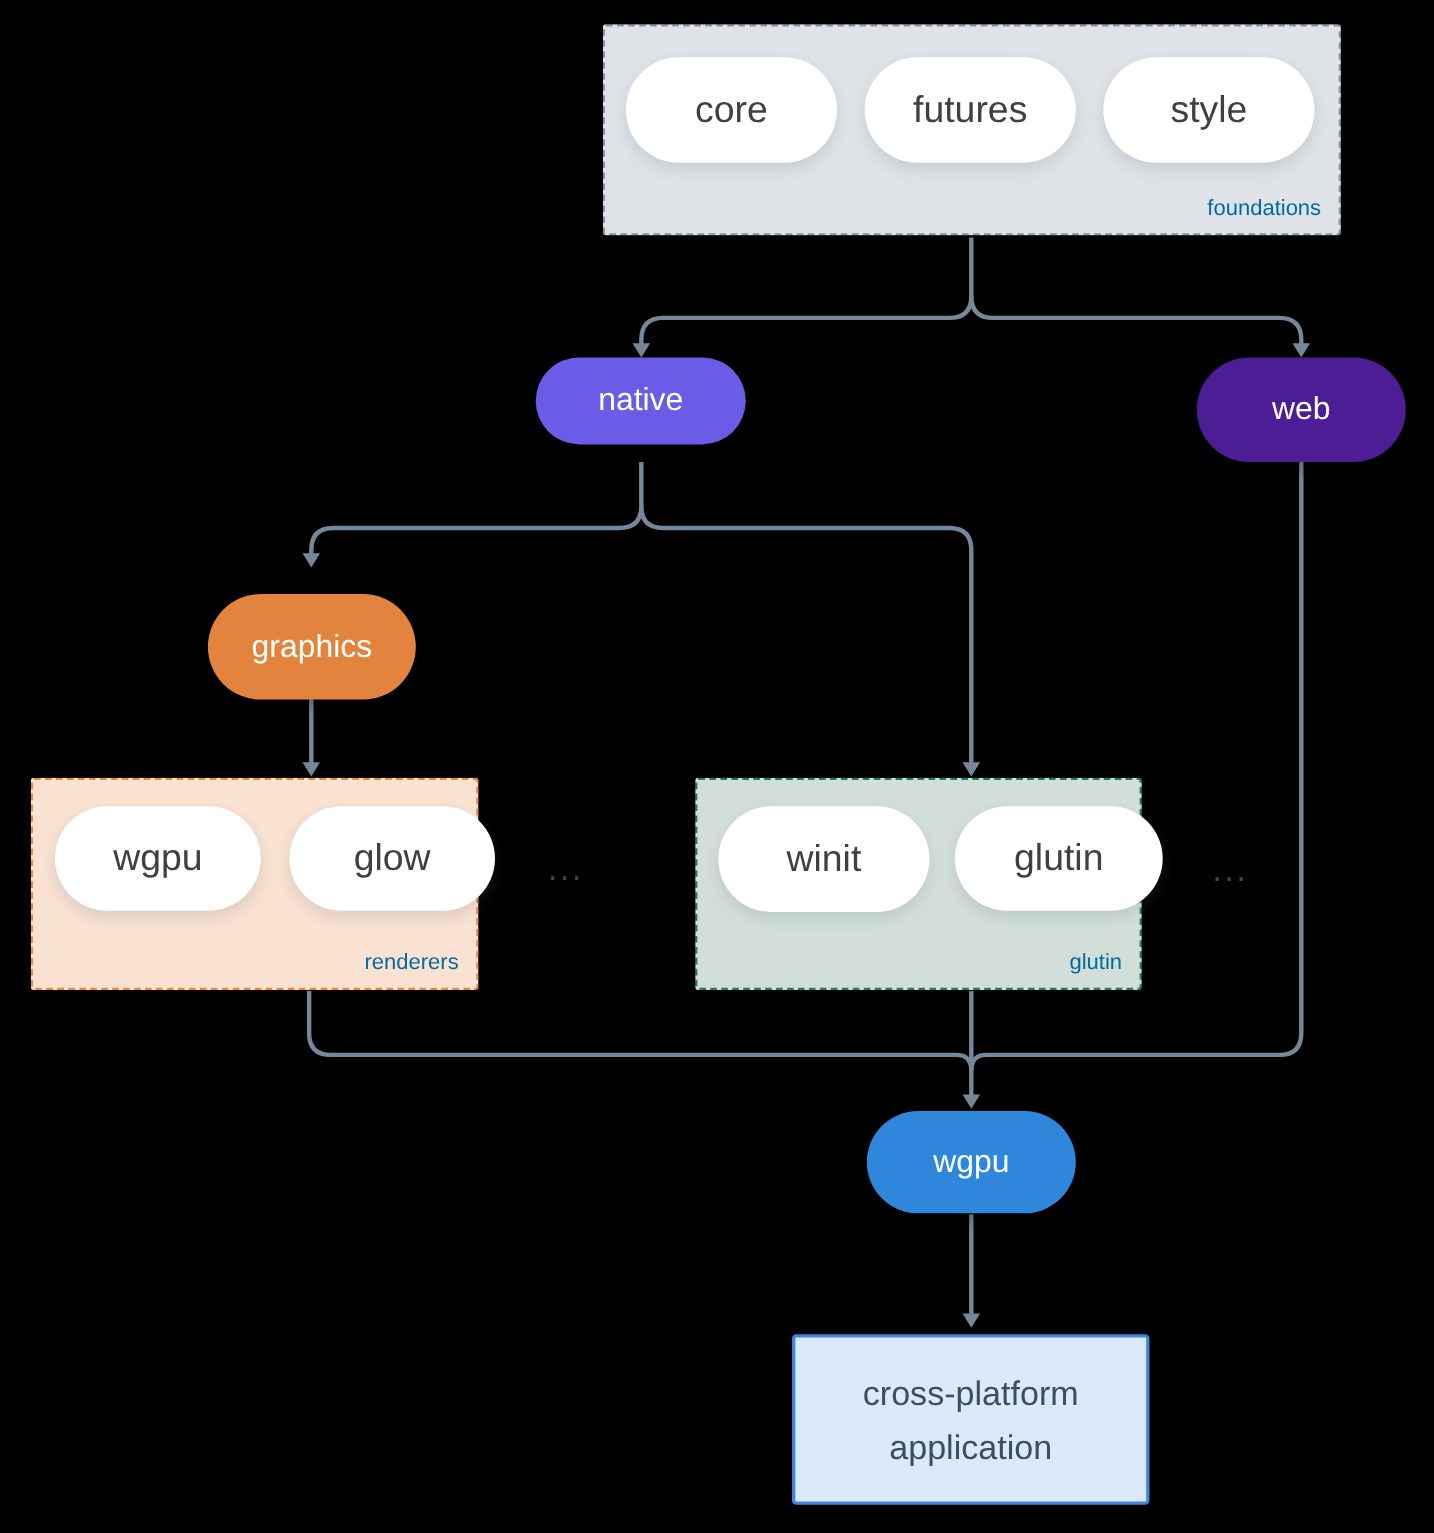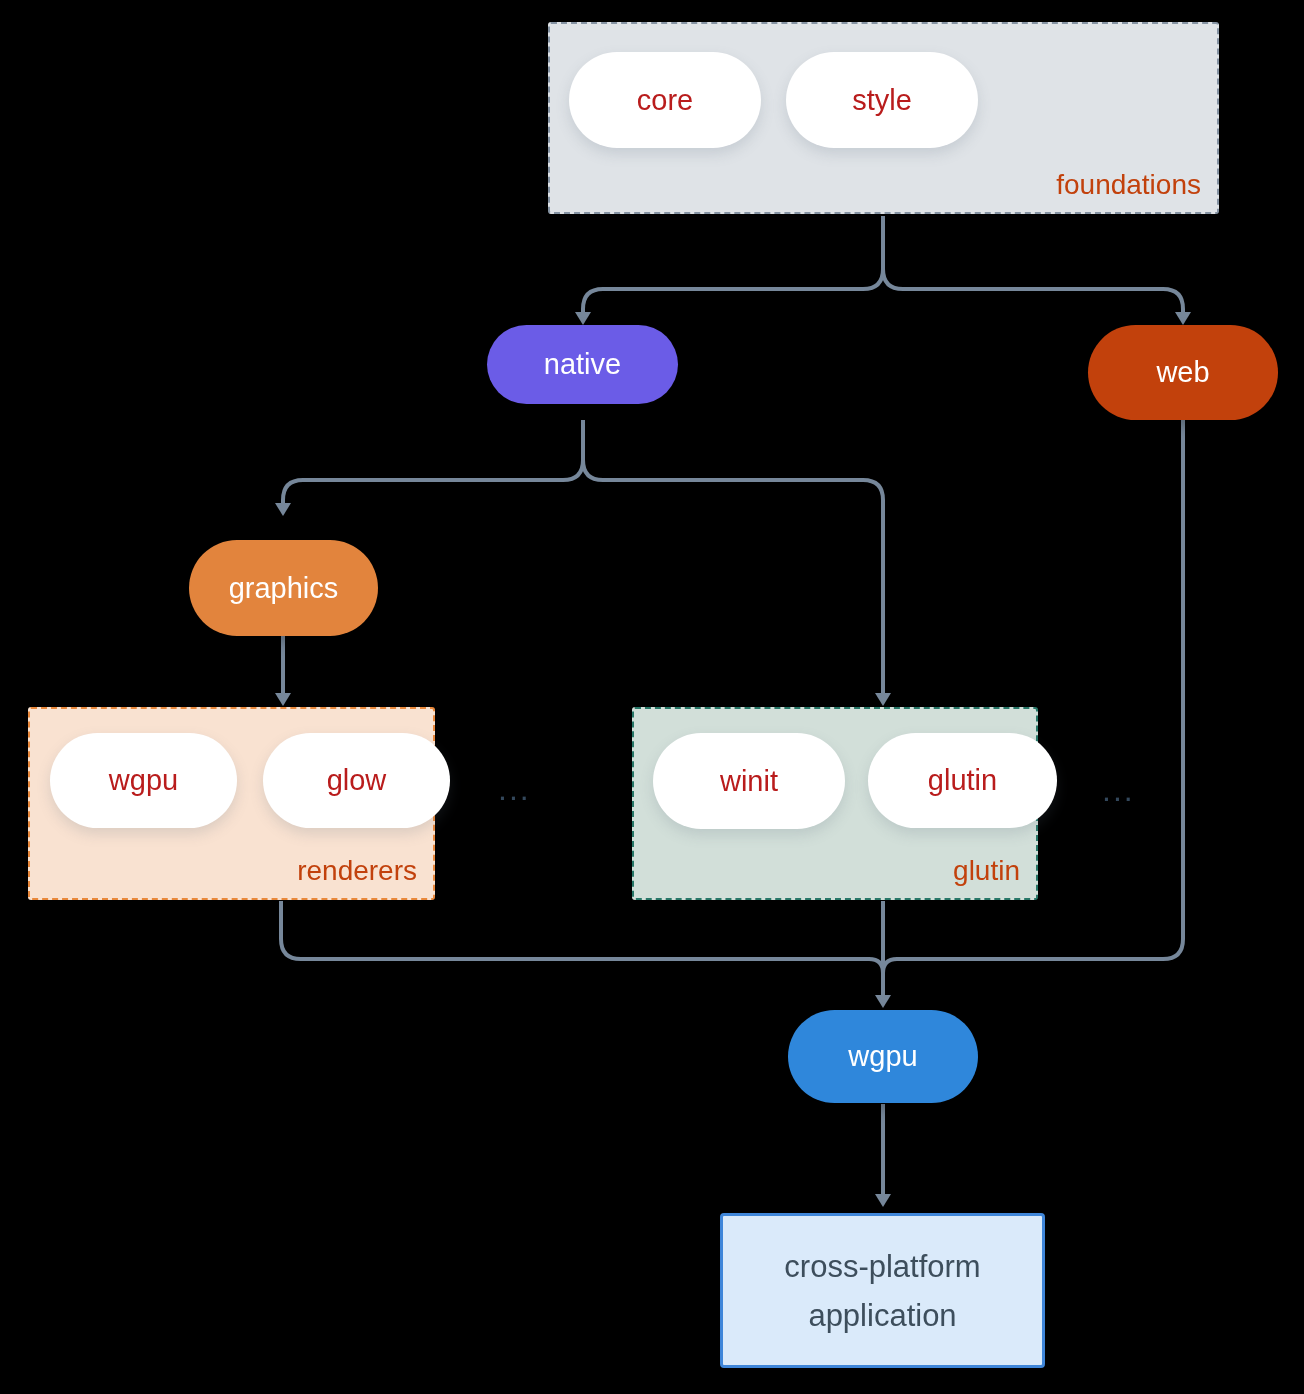--- a/index.html
+++ b/index.html
@@ -10,46 +10,46 @@
   svg.connectors { position:absolute; left:0; top:0; }
 
   
   .group { position:absolute; box-sizing:border-box; border-radius:3px; }
   .group-foundations { left:548px; top:22px; width:671px; height:192px;
     background:#dfe3e7; border:2px dashed #8593a3; }
   .group-renderers { left:28px; top:707px; width:407px; height:193px;
     background:#f9e2d1; border:2px dashed #e9883b; }
   .group-shells { left:632px; top:707px; width:406px; height:193px;
     background:#d2dfd9; border:2px dashed #277768; }
-  .glabel { position:absolute; right:16px; bottom:11px; font-size:28px; color:#c2410c; }
+  .glabel { position:absolute; right:16px; bottom:11px; font-size:20px; color:#0369a1; }
 
   .pill-row { display:flex; }
   .row-foundations { padding:28px 0 0 19px; gap:25px; }
   .row-renderers  { padding:24px 0 0 20px; gap:26px; }
   .row-shells     { padding:24px 0 0 19px; gap:23px; }
 
   .wpill {
     background:#ffffff; border-radius:48px; display:flex; align-items:center;
-    justify-content:center; font-size:29px; color:#b91c1c;
+    justify-content:center; font-size:34px; color:#404040;
     box-shadow:0 6px 14px rgba(90,105,120,.18); flex:0 0 auto;
   }
   .wpill.w192 { width:192px; height:96px; }
   .wpill.w187 { width:187px; height:95px; }
   .wpill.w189 { width:189px; height:95px; }
   .more { font-size:32px; color:#33485c; align-self:center; padding-top:18px;
           margin-left:22px; letter-spacing:2px; }
 
   
   .cpill {
     position:absolute; border-radius:48px; display:flex; align-items:center;
     justify-content:center; font-size:29px; color:#ffffff;
     box-shadow:0 6px 14px rgba(0,0,0,.25);
   }
   .node-native   { left:487px;  top:325px;  width:191px; height:79px; background:#6b5ce7; }
-  .node-web      { left:1088px; top:325px;  width:190px; height:95px; background:#c2410c; }
+  .node-web      { left:1088px; top:325px;  width:190px; height:95px; background:#4c1d95; }
   .node-graphics { left:189px;  top:540px;  width:189px; height:96px; background:#e2843d; }
   .node-iced     { left:788px;  top:1010px; width:190px; height:93px; background:#2f87db; }
 
   
   .appbox {
     position:absolute; left:720px; top:1213px; width:325px; height:155px;
     box-sizing:border-box; background:#daeafa; border:3px solid #3f86d9;
     border-radius:4px; display:flex; flex-direction:column; align-items:center;
     justify-content:center; font-size:31px; line-height:49px; color:#3d4e5c;
     text-align:right;
@@ -79,20 +79,21 @@
       <path d="M875 693 L891 693 L883 706 Z"></path>
       <path d="M275 693 L291 693 L283 706 Z"></path>
       <path d="M875 995 L891 995 L883 1008 Z"></path>
       <path d="M875 1194 L891 1194 L883 1207 Z"></path>
     </g>
   </svg>
 
   <div class="group group-foundations">
     <div class="pill-row row-foundations">
       <div class="wpill w192">core</div>
+      <div class="wpill w192">futures</div>
       <div class="wpill w192">style</div>
     </div>
     <div class="glabel">foundations</div>
   </div>
 
   <div class="cpill node-native">native</div>
   <div class="cpill node-web">web</div>
 
   <div class="cpill node-graphics">graphics</div>
 

